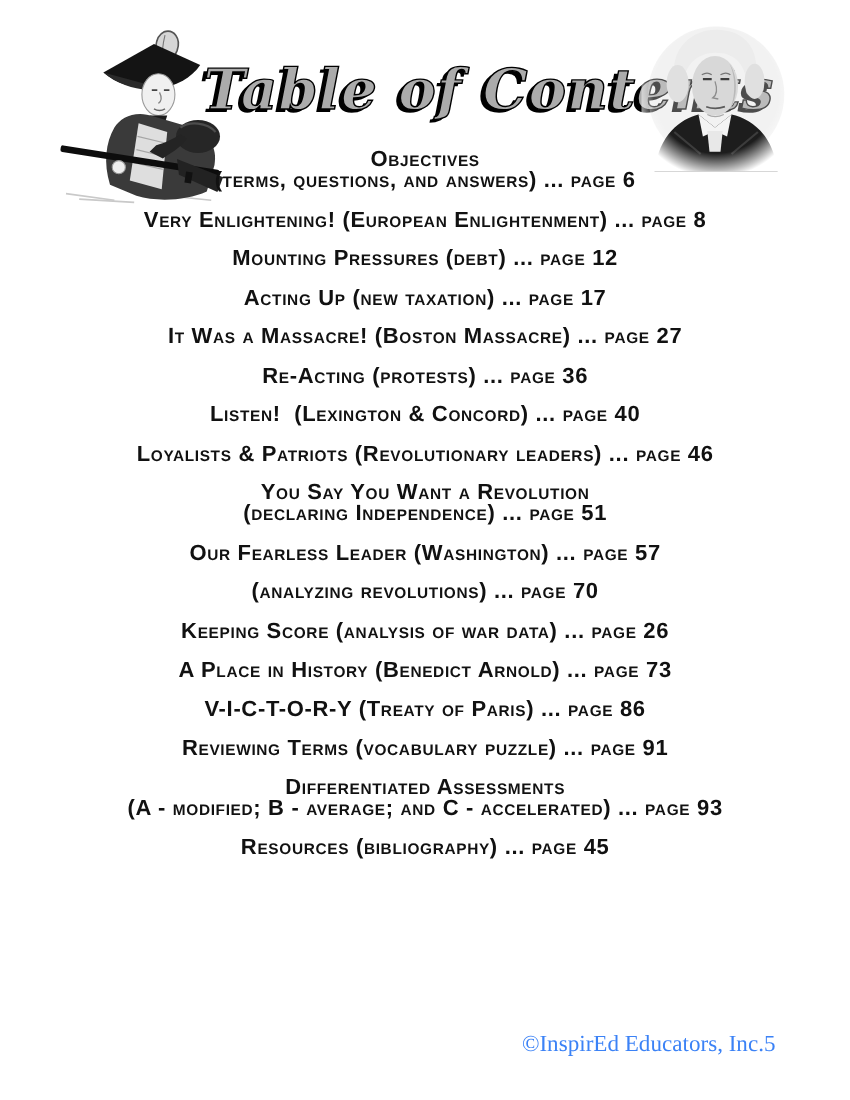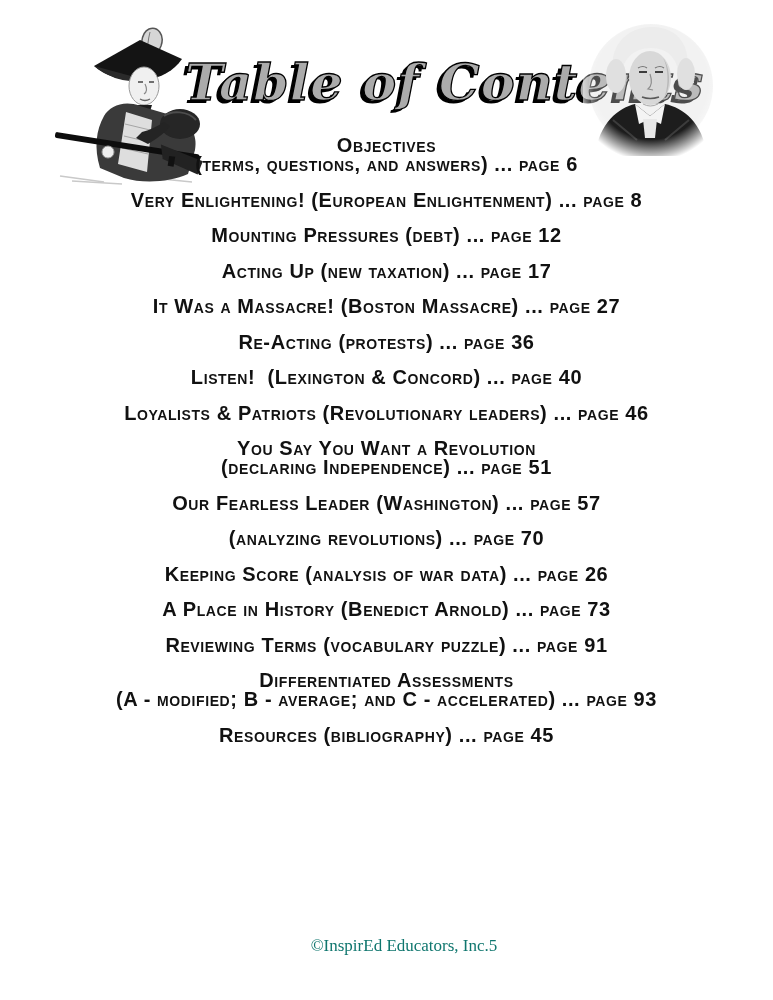--- a/index.html
+++ b/index.html
@@ -30,22 +30,22 @@
      font-variant:small-caps;
      font-weight:bold;
      font-size:20px;
      line-height:19px;
      letter-spacing:0.6px;
      white-space:pre-wrap;
   }
 
   
   .footer{position:absolute;left:103px;right:68px;top:936px;
-          display:flex;justify-content:center;align-items:baseline;
-          font-family:"Liberation Serif",serif;font-size:17px;color:#0f766e;}
+          display:flex;justify-content:flex-end;align-items:baseline;
+          font-family:"Liberation Serif",serif;font-size:21px;color:#3b82f6;}
 </style>
 </head>
 <body>
 
 <div class="page">
 
   <div class="soldier">
     <svg width="164" height="160" viewBox="0 0 164 160" xmlns="http://www.w3.org/2000/svg">
 
       <g stroke="#c9c9c9" stroke-width="1.5">
@@ -167,20 +167,23 @@
       <div class="toc-entry">
         <div class="toc-line">(analyzing revolutions) ... page 70</div>
       </div>
       <div class="toc-entry">
         <div class="toc-line">Keeping Score (analysis of war data) ... page 26</div>
       </div>
       <div class="toc-entry">
         <div class="toc-line">A Place in History (Benedict Arnold) ... page 73</div>
       </div>
       <div class="toc-entry">
+        <div class="toc-line">V-I-C-T-O-R-Y (Treaty of Paris) ... page 86</div>
+      </div>
+      <div class="toc-entry">
         <div class="toc-line">Reviewing Terms (vocabulary puzzle) ... page 91</div>
       </div>
       <div class="toc-entry">
         <div class="toc-line">Differentiated Assessments</div>
         <div class="toc-line">(A - modified; B - average; and C - accelerated) ... page 93</div>
       </div>
       <div class="toc-entry">
         <div class="toc-line">Resources (bibliography) ... page 45</div>
       </div>
     </div>

